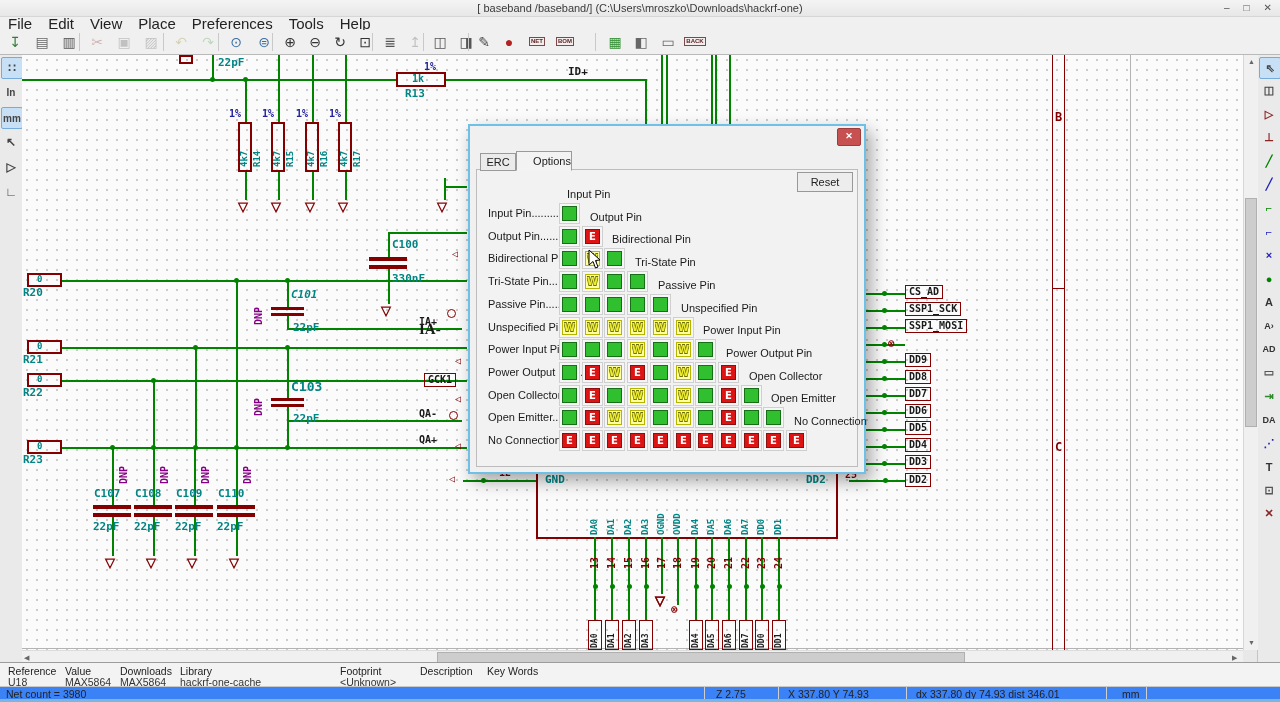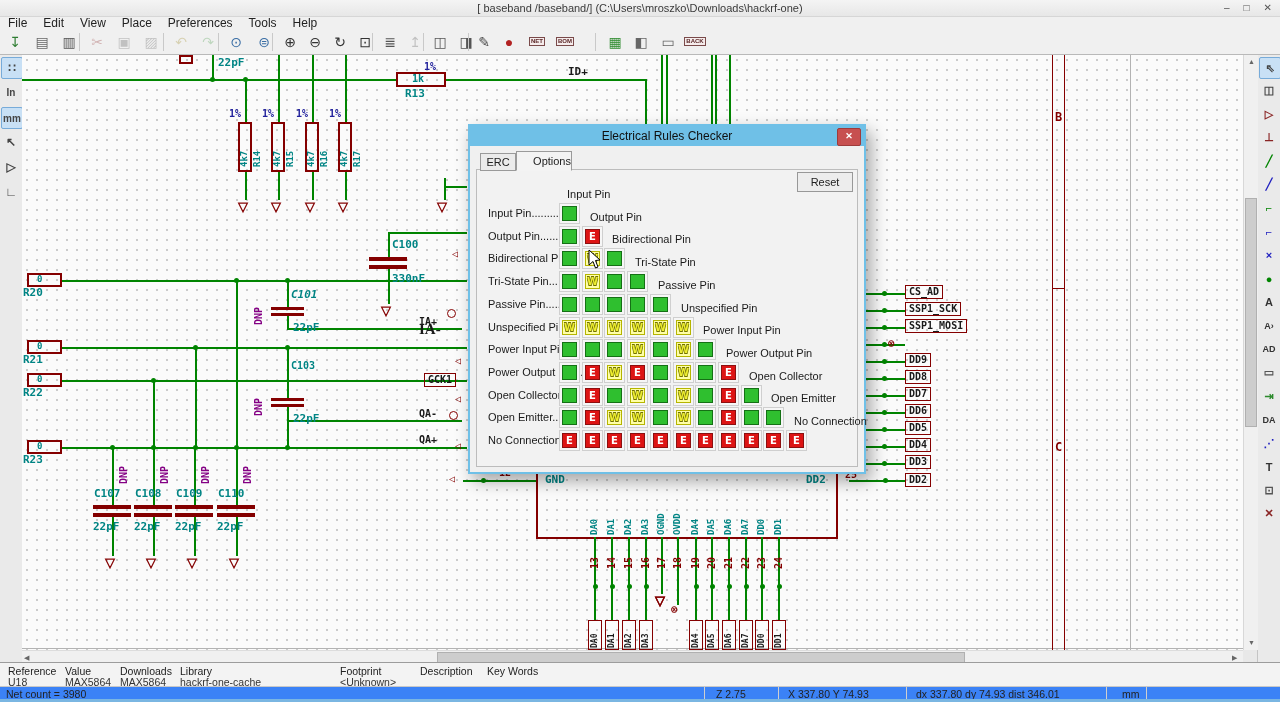--- a/index.html
+++ b/index.html
@@ -2,21 +2,21 @@
 <html><head>
 <meta charset="utf-8">
 <style>
   html,body{margin:0;padding:0}
   body{width:1280px;height:702px;overflow:hidden;position:relative;
        font-family:"Liberation Sans",sans-serif;background:#e8e8e8;-webkit-font-smoothing:antialiased}
   #app{position:absolute;inset:0}
   .titlebar{position:absolute;left:0;top:0;width:100%;height:16px;background:linear-gradient(#f4f4f4,#e7e7e7);
             border-bottom:1px solid #d6d6d6;text-align:center;font-size:11px;line-height:16px;color:#3a3a3a}
   .winbtns{position:absolute;right:8px;top:0;height:16px;display:flex;gap:14px;font-size:10px;color:#555;line-height:16px}
-  .menubar{position:absolute;left:0;top:17px;width:100%;height:13px;background:#f0f0f0;display:flex;font-size:12px;color:#222}
+  .menubar{position:absolute;left:0;top:17px;width:100%;height:13px;background:#f0f0f0;display:flex;font-size:15px;color:#222}
   .menubar span{padding:0 8px;line-height:13px}
   .tbtop{position:absolute;left:0;top:30px;width:100%;height:24px;background:#f0f0f0;border-bottom:1px solid #b9b9b9}
   .tbbtn{position:absolute;top:1px;width:24px;height:21px;display:flex;align-items:center;justify-content:center;
          font-size:14px;color:#4a4a4a;border-radius:2px}
   .tbbtn.dis{opacity:.38}
   .tbbtn .bdg{font-size:6px;font-weight:bold;border:1px solid #7a4a4a;background:#f5ecec;color:#5a2626;padding:0 1px;line-height:7px}
   .vsep{position:absolute;top:3px;width:1px;height:18px;background:#c9c9c9}
   .tbleft{position:absolute;left:0;top:55px;width:22px;height:607px;background:#eaeaea;border-right:1px solid #c4c4c4}
   .tbright{position:absolute;left:1257px;top:55px;width:23px;height:607px;background:#eaeaea;border-left:1px solid #c4c4c4}
   .sbtn{position:absolute;left:1px;width:20px;height:20px;display:flex;align-items:center;justify-content:center;
@@ -276,21 +276,21 @@
       <div class="st teal" style="left: 370px; top: 183px; font-size: 11px;">C100</div>
       <div class="st teal" style="left: 370px; top: 217px; font-size: 11px;">330nF</div>
       <div class="plate" style="left: 249px; top: 252px; width: 33px; height: 3px;"></div>
       <div class="plate" style="left: 249px; top: 258px; width: 33px; height: 3px;"></div>
       <div class="st vtext ppl" style="left: 231px; top: 238px; height: 32px; font-size: 10px;">DNP</div>
       <div class="st teal" style="left: 269px; top: 233px; font-size: 11px; font-style: italic;">C101</div>
       <div class="st teal" style="left: 271px; top: 266px; font-size: 11px;">22pF</div>
       <div class="plate" style="left: 249px; top: 343px; width: 33px; height: 3px;"></div>
       <div class="plate" style="left: 249px; top: 349px; width: 33px; height: 3px;"></div>
       <div class="st vtext ppl" style="left: 231px; top: 329px; height: 32px; font-size: 10px;">DNP</div>
-      <div class="st teal" style="left: 269px; top: 305px; font-size: 10px;">C103</div>
+      <div class="st teal" style="left: 269px; top: 324px; font-size: 13px;">C103</div>
       <div class="st teal" style="left: 271px; top: 357px; font-size: 11px;">22pF</div>
       <div class="st vtext ppl" style="left: 96px; top: 397px; height: 32px; font-size: 10px;">DNP</div>
       <div class="st teal" style="left: 72px; top: 432px; font-size: 11px;">C107</div>
       <div class="plate" style="left: 71px; top: 450px; width: 38px; height: 4px;"></div>
       <div class="plate" style="left: 71px; top: 458px; width: 38px; height: 4px;"></div>
       <div class="st teal" style="left: 71px; top: 465px; font-size: 11px;">22pF</div>
       <div class="st vtext ppl" style="left: 137px; top: 397px; height: 32px; font-size: 10px;">DNP</div>
       <div class="st teal" style="left: 113px; top: 432px; font-size: 11px;">C108</div>
       <div class="plate" style="left: 112px; top: 450px; width: 38px; height: 4px;"></div>
       <div class="plate" style="left: 112px; top: 458px; width: 38px; height: 4px;"></div>
@@ -471,23 +471,20 @@
     <div class="thumb" style="left:1px;top:143px;width:10px;height:227px"></div>
     <span class="sarrow" style="left:4px;top:583px">▼</span>
   </div>
   <div class="hscroll">
     <span class="sarrow" style="left:2px;top:2px">◀</span>
     <div class="thumb" style="left:415px;top:1px;width:526px;height:9px"></div>
     <span class="sarrow" style="left:1210px;top:2px">▶</span>
   </div>
 
   <div class="dlg" id="ercdlg">
-    <div class="dlgtitle">
-      <span>Electrical Rules Checker</span>
-    </div>
     <div class="dlgclose">✕</div>
     <div class="panel"></div>
     <div id="dlgtabs">
         <div class="tab" style="left: 10px; top: 27px; width: 34px; height: 16px; line-height: 16px;">ERC</div>
         <div class="tab on" style="left: 46px; top: 25px; width: 54px; height: 18px; line-height: 18px; text-align: right;">Options</div>
       </div>
     <div class="resetbtn" style="left:327px;top:46px;width:54px;height:18px">Reset</div>
     <div id="matrix">
         <div class="mrow" style="left: 18px; top: 81px;">Input Pin..........</div>
         <div class="cellO" style="left: 89px; top: 77px;">

